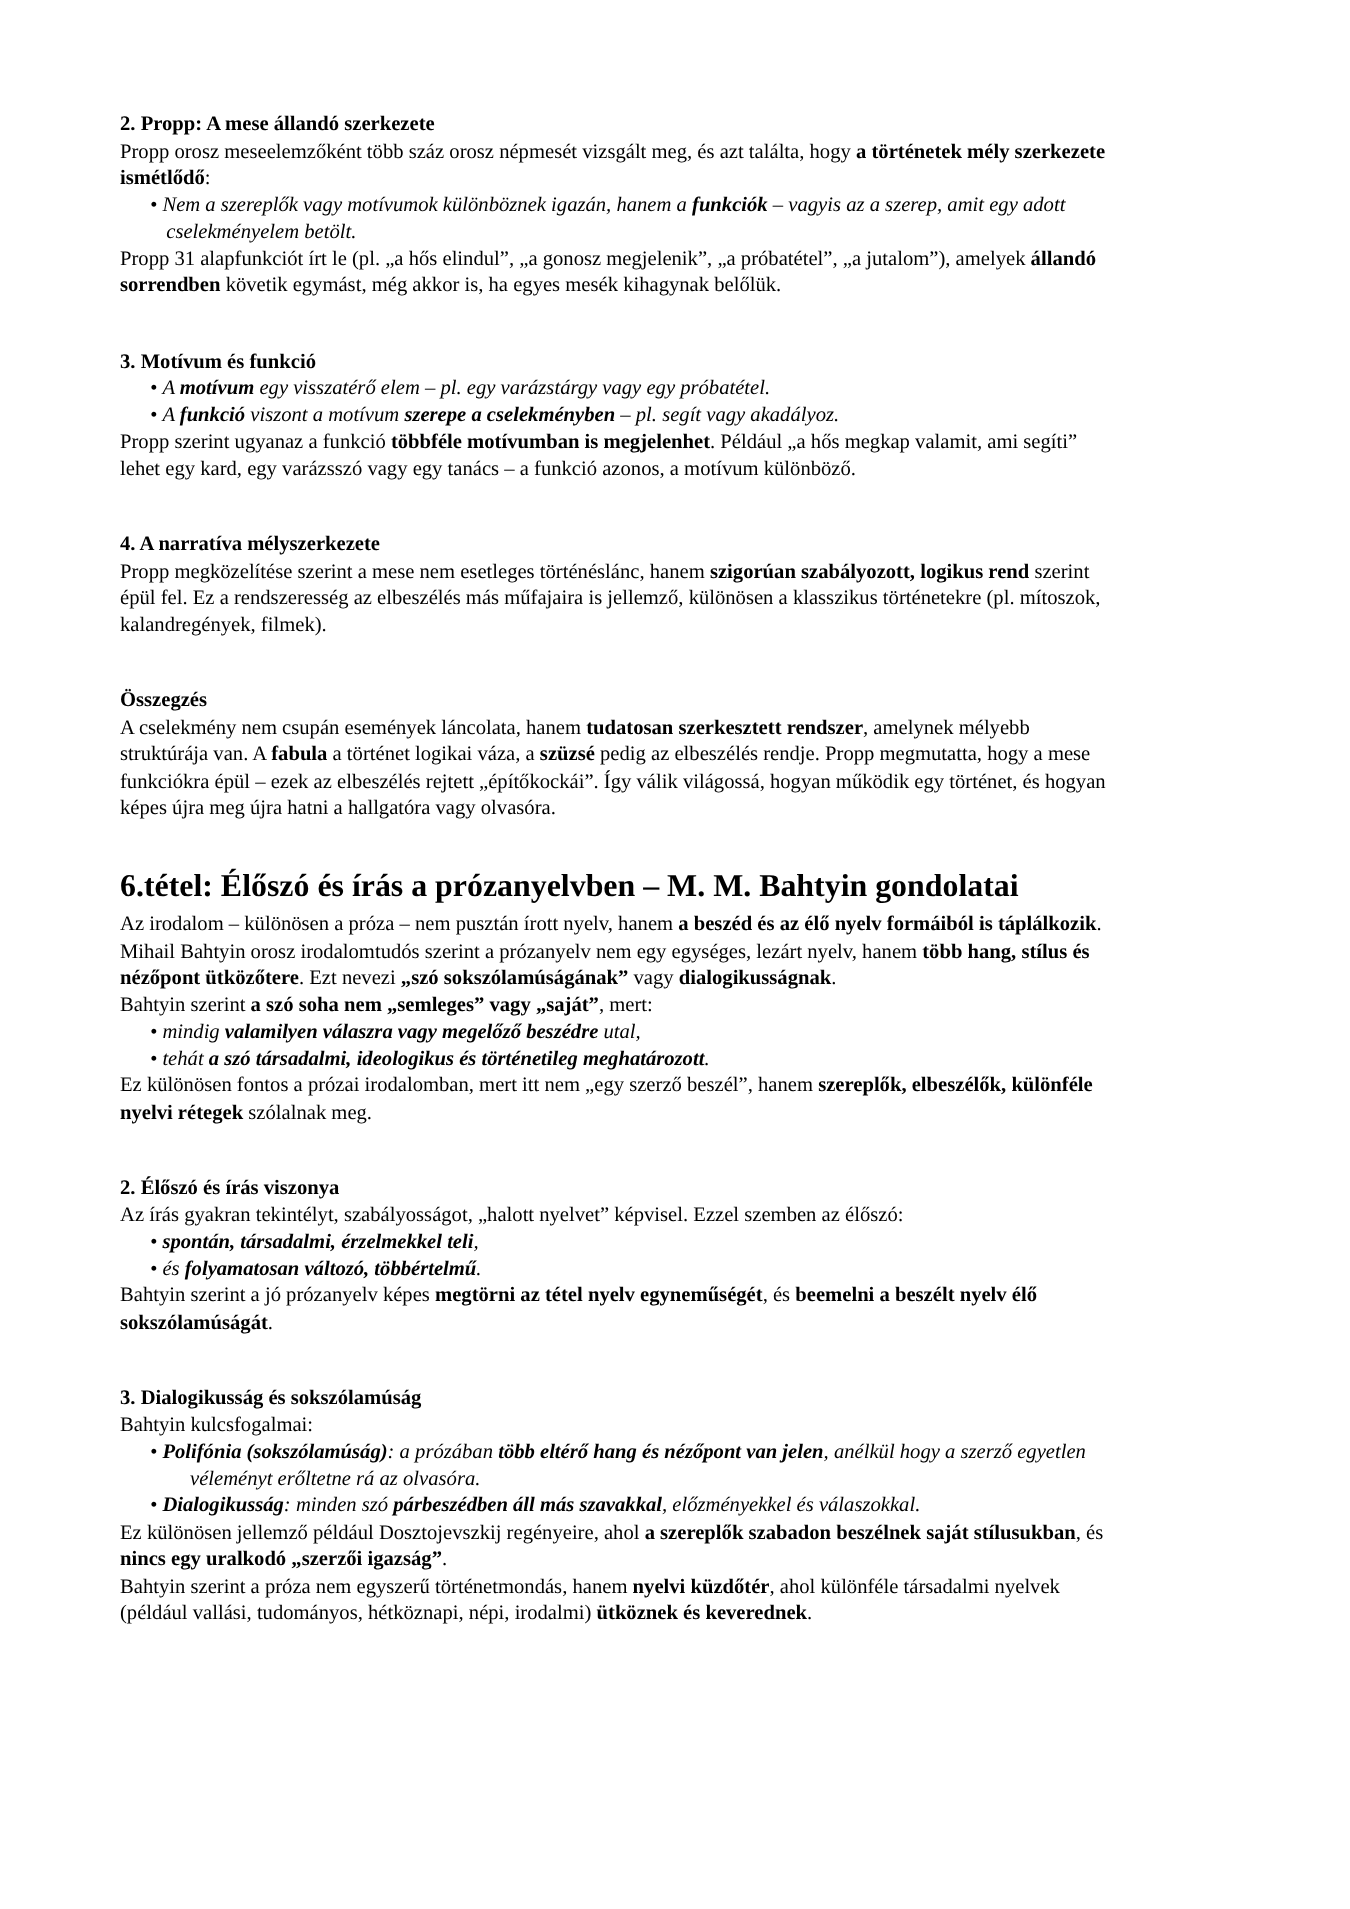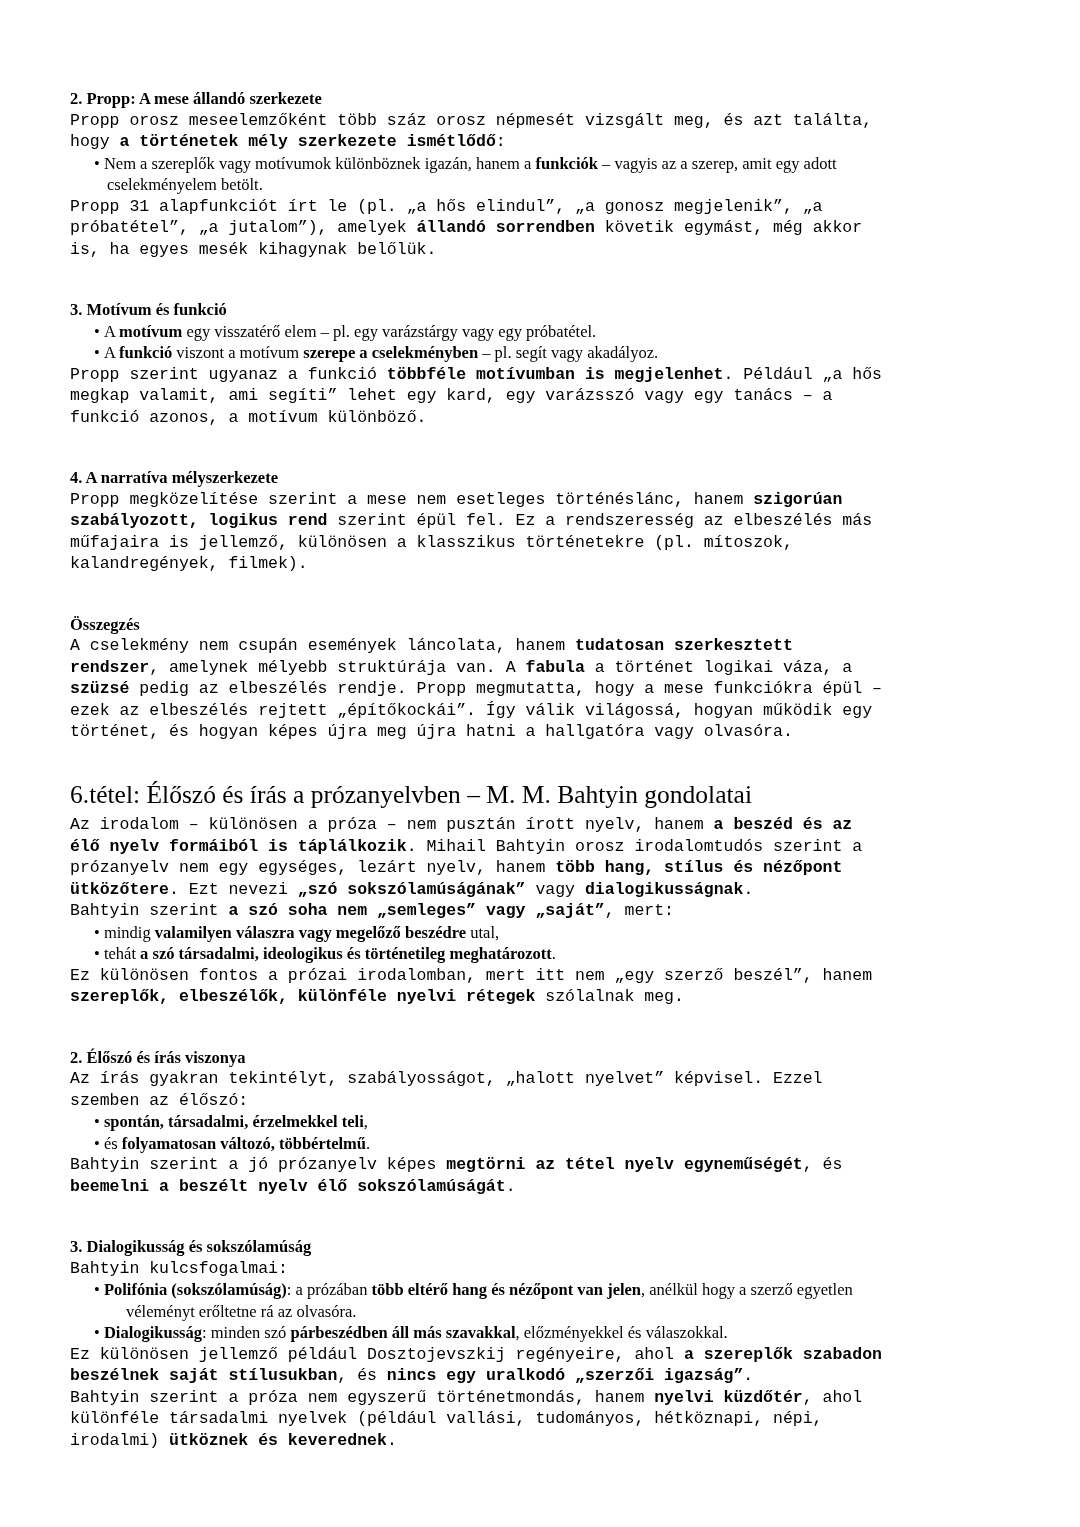--- a/index.html
+++ b/index.html
@@ -6,41 +6,42 @@
   html, body { background: #ffffff; }
   body { width: 1080px; margin: 0 auto; }
   .page {
     width: 1012px;
     height: 1527px;
     background: #ffffff;
     color: #000000;
     font-family: "Liberation Serif", "DejaVu Serif", serif;
     font-size: 16.5px;
     line-height: 21.5px;
-    padding: 88px 126px 0 70px;
+    padding: 88px 126px 0 96px;
     overflow: hidden;
   }
   .b { font-weight: 700; }
   .blk { }
-  .blk.p { margin: 0; font-family: Liberation Mono, monospace; }
+  .blk.p { margin: 0; }
   .blk.h3 {
     font-weight: 700;
     margin-top: 39px;
   }
   .doc > .blk.h3:first-child { margin-top: 0; }
   .blk.h1 {
-    font-weight: 400;
+    font-weight: 700;
     font-size: 25.5px;
     line-height: 32.5px;
     margin-top: 36px;
     margin-bottom: 3px;
   }
   .blk.bullet {
     padding-left: 37px;
     text-indent: -13px;
+    font-style: italic;
   }
   .blk.bullet.deep {
     padding-left: 56px;
     text-indent: -32px;
   }
   .glyph { }
 </style>
 </head>
 <body>
 

